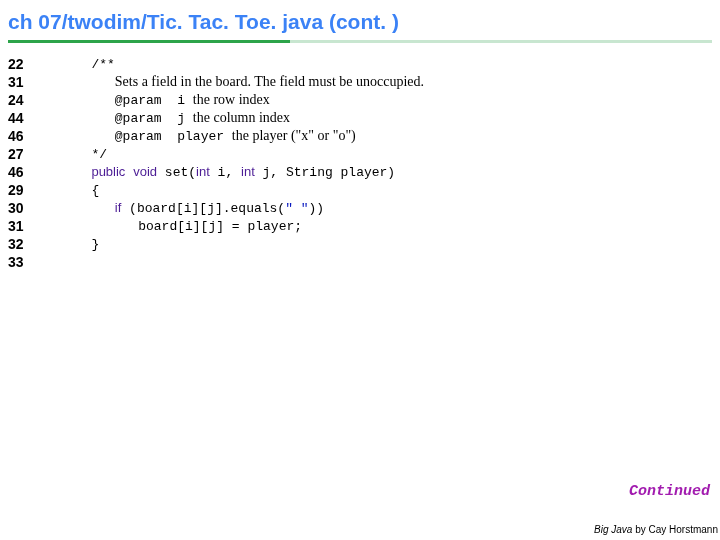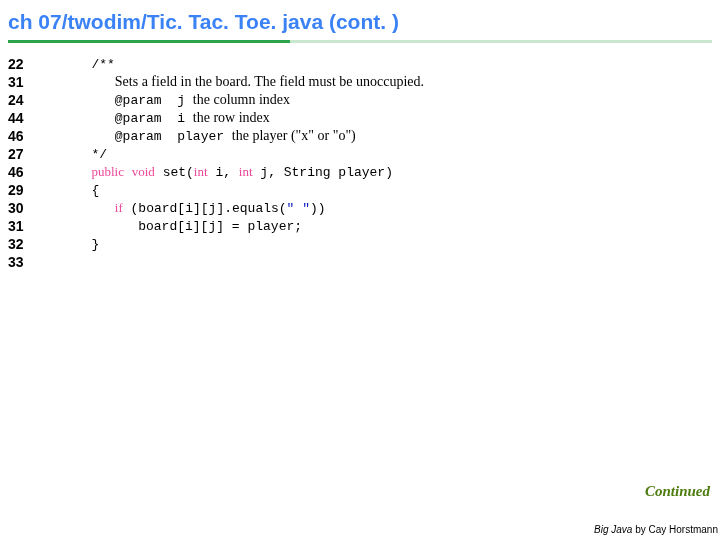--- a/index.html
+++ b/index.html
@@ -44,31 +44,31 @@
     padding-left: 20px;
   }
   .line {
     line-height: 18px;
     height: 18px;
     font-size: 13px;
     white-space: pre;
   }
   .mono { font-family: "Courier New", monospace; color: #000; }
   .serif { font-family: "Times New Roman", serif; color: #000; font-size: 14px; }
-  .kw { color: #ec4899; font-family: Liberation Serif, serif; }
+  .kw { color: #4c1d95; font-family: Liberation Sans, sans-serif; }
   .str { color: #0818c0; font-family: "Courier New", monospace; }
   .continued {
     position: absolute;
     right: 10px;
     bottom: 40px;
-    font-family: Liberation Serif, serif;
+    font-family: Liberation Mono, monospace;
     font-weight: bold;
     font-style: italic;
     font-size: 15px;
-    color: #4d7c0f;
+    color: #a21caf;
     text-align: center;
   }
   .footer {
     position: absolute;
     right: 2px;
     bottom: 4px;
     text-align: left;
     font-family: Arial, sans-serif;
     font-size: 10px;
     color: #000;
@@ -93,22 +93,22 @@
     <div>46</div>
     <div>29</div>
     <div>30</div>
     <div>31</div>
     <div>32</div>
     <div>33</div>
   </div>
   <div class="code">
     <div class="line"><span class="mono">   /**</span></div>
     <div class="line"><span class="mono">      </span><span class="serif">Sets a field in the board. The field must be unoccupied.</span></div>
+    <div class="line"><span class="mono">      </span><span class="mono">@param  i </span><span class="serif">the row index</span></div>
     <div class="line"><span class="mono">      </span><span class="mono">@param  j </span><span class="serif">the column index</span></div>
-    <div class="line"><span class="mono">      </span><span class="mono">@param  i </span><span class="serif">the row index</span></div>
     <div class="line"><span class="mono">      </span><span class="mono">@param  player </span><span class="serif">the player ("x" or "o")</span></div>
     <div class="line"><span class="mono">   */</span></div>
     <div class="line"><span class="mono">   </span><span class="kw">public</span><span class="mono"> </span><span class="kw">void</span><span class="mono"> set(</span><span class="kw">int</span><span class="mono"> i, </span><span class="kw">int</span><span class="mono"> j, String player)</span></div>
     <div class="line"><span class="mono">   {</span></div>
     <div class="line"><span class="mono">      </span><span class="kw">if</span><span class="mono"> (board[i][j].equals(</span><span class="str">" "</span><span class="mono">))</span></div>
     <div class="line"><span class="mono">         board[i][j] = player;</span></div>
     <div class="line"><span class="mono">   }</span></div>
     <div class="line"><span class="mono"></span></div>
   </div>
 </div>

